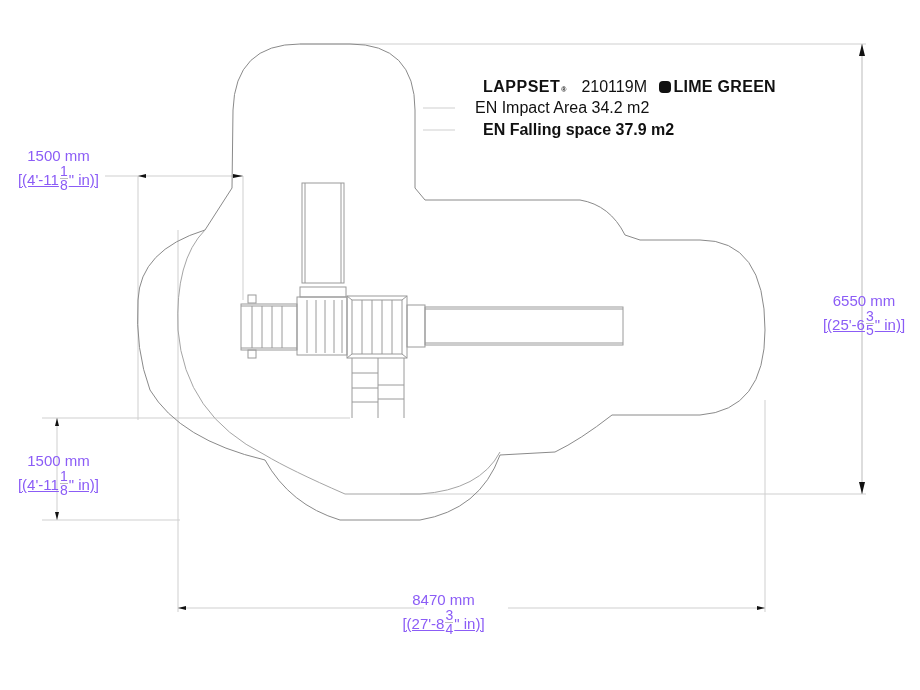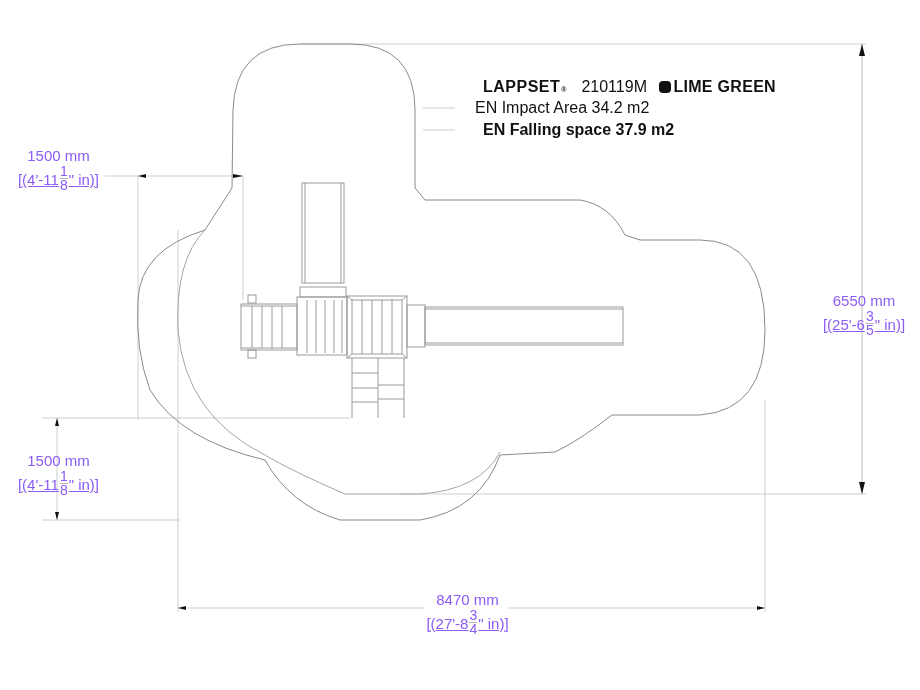--- a/index.html
+++ b/index.html
@@ -139,16 +139,16 @@
 <div class="lbl dim" style="left:6px; top:452px; width:105px;">
   <span class="mm">1500 mm</span>
   <span class="imp"><span>[(4'-11</span><span class="frac"><span>1</span><span class="den">8</span></span><span>" in)]</span></span>
 </div>
 
 <div class="lbl dim" style="left:808px; top:292px; width:112px;">
   <span class="mm">6550 mm</span>
   <span class="imp"><span>[(25'-6</span><span class="frac"><span>3</span><span class="den">5</span></span><span>" in)]</span></span>
 </div>
 
-<div class="lbl dim" style="left:410px; top:591px; width:115px;">
+<div class="lbl dim" style="left:386px; top:591px; width:115px;">
   <span class="mm">8470 mm</span>
   <span class="imp"><span>[(27'-8</span><span class="frac"><span>3</span><span class="den">4</span></span><span>" in)]</span></span>
 </div>
 
 </body></html>

